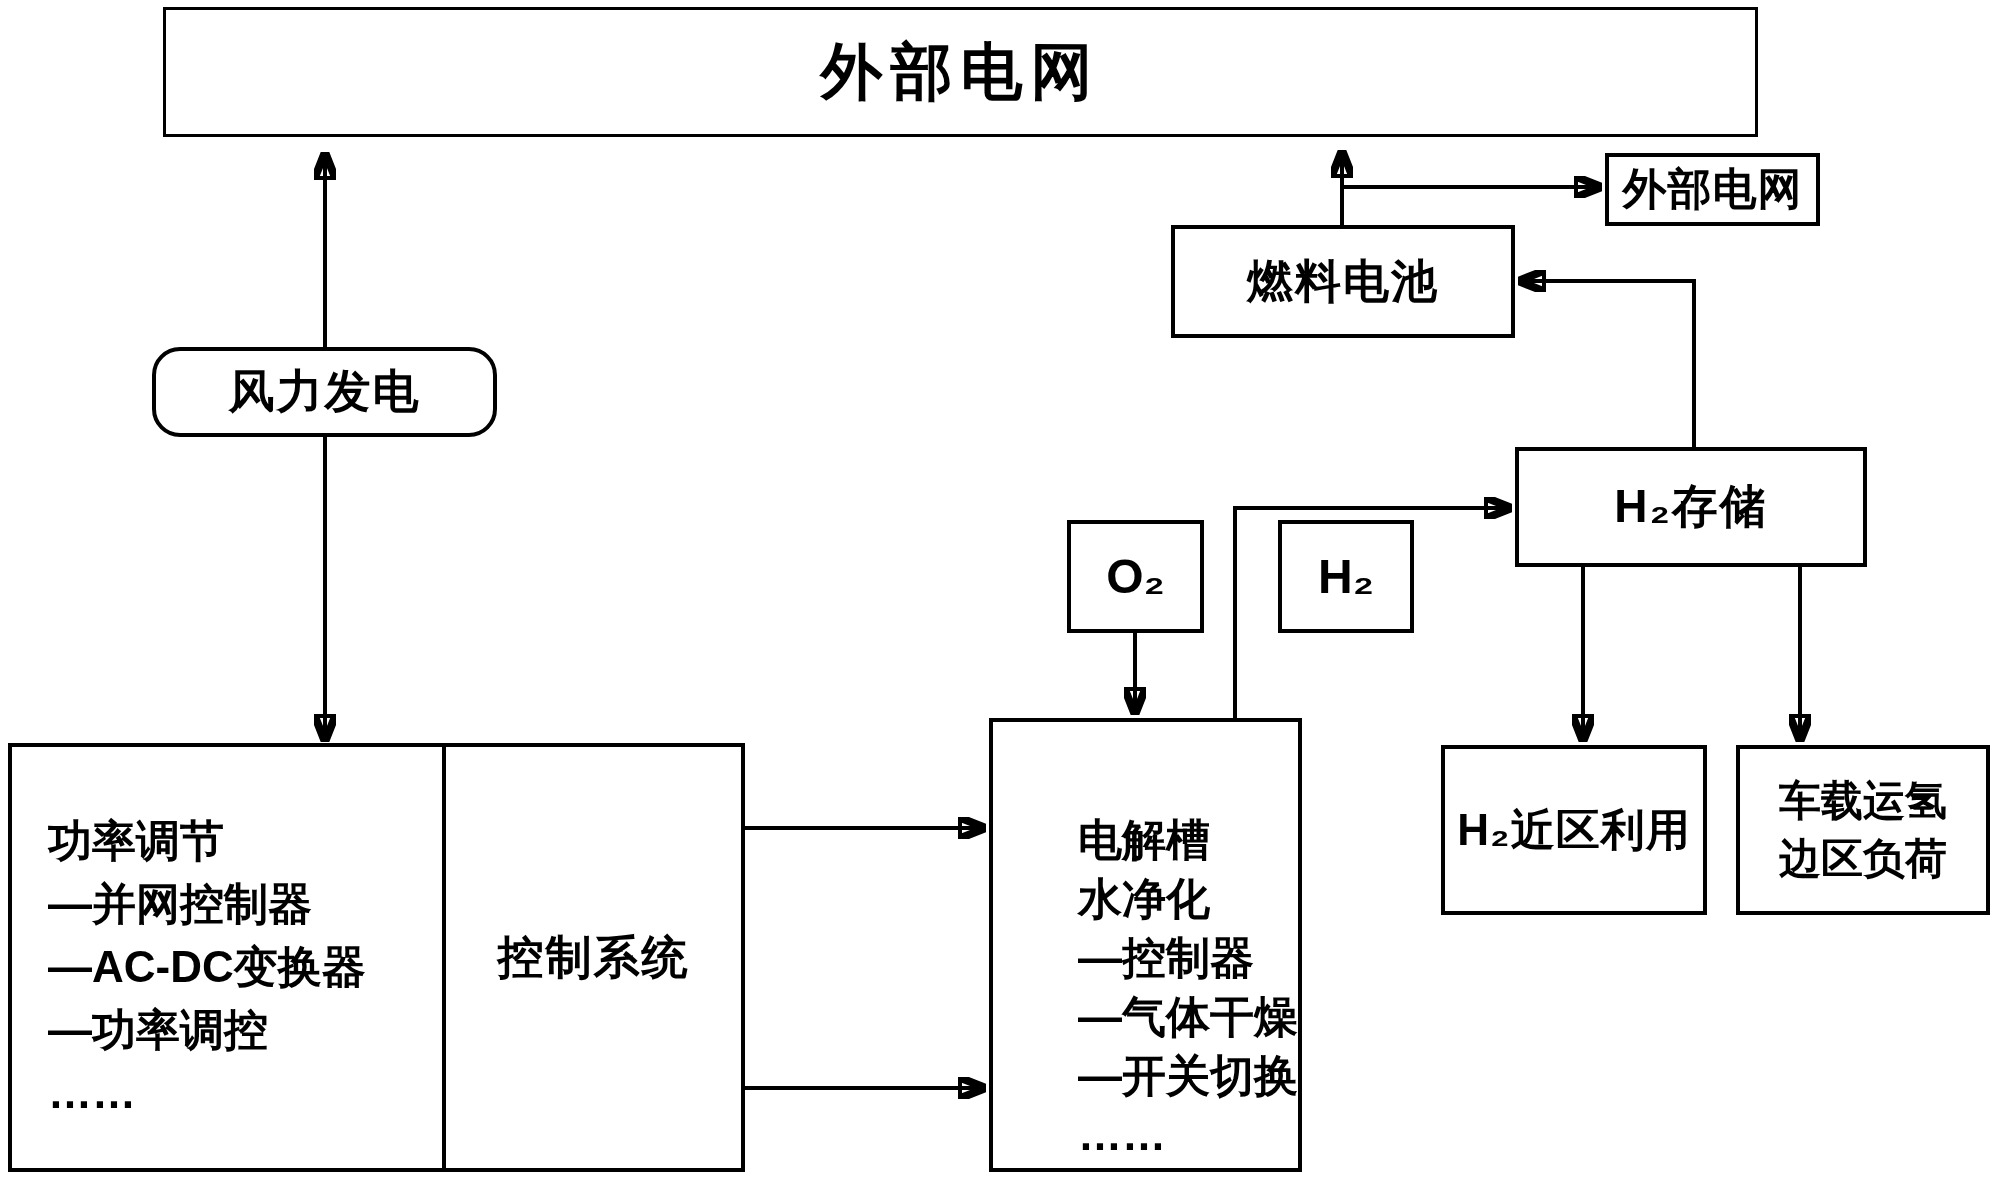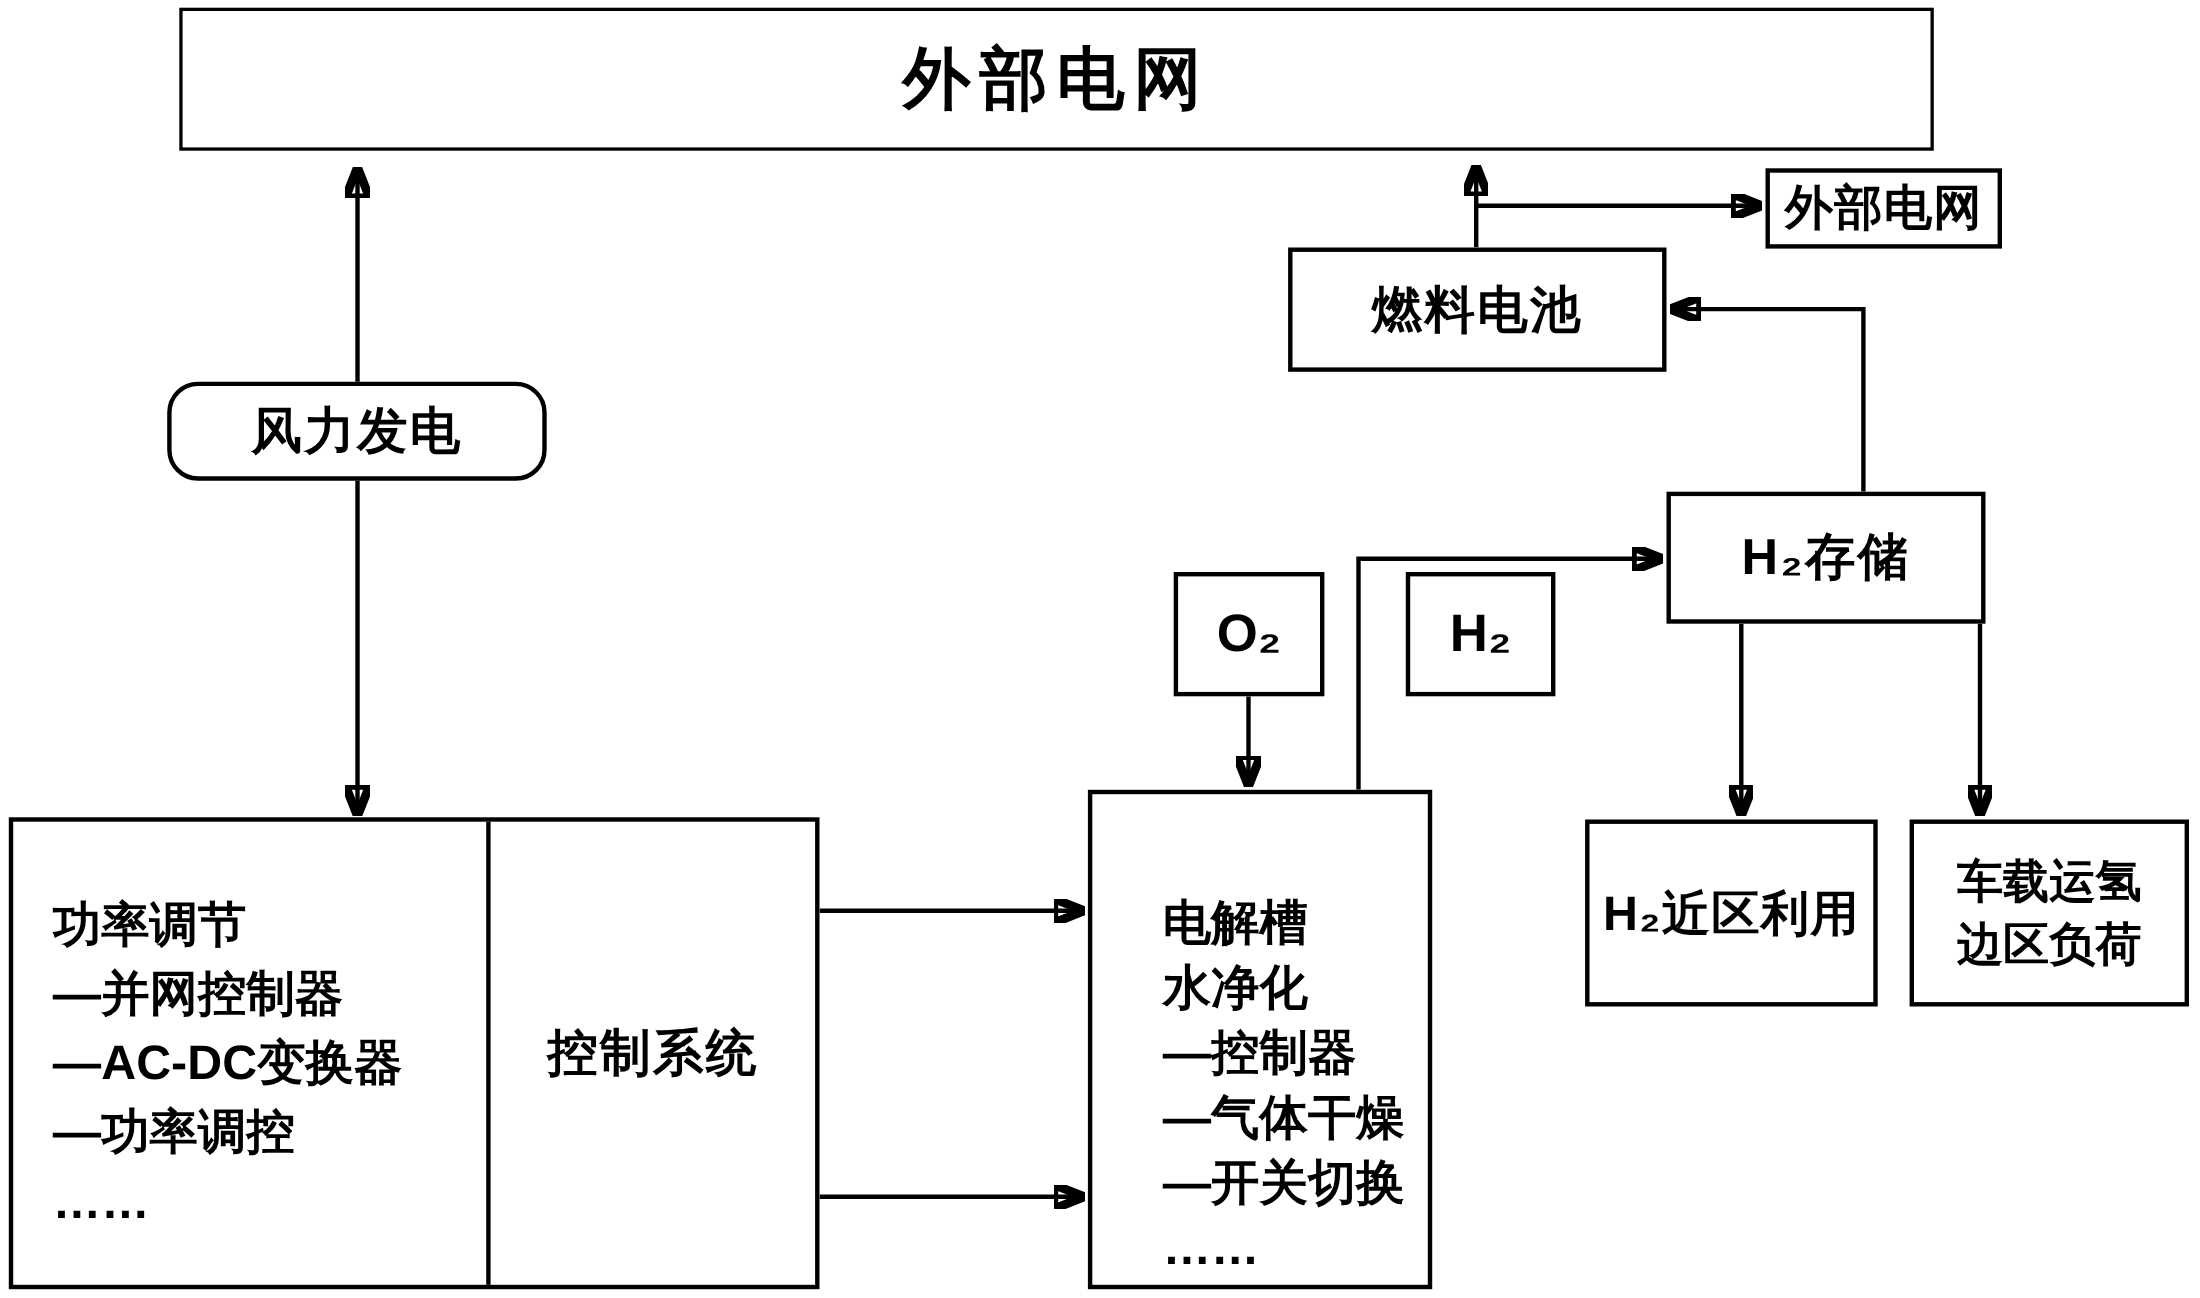--- a/index.html
+++ b/index.html
@@ -72,21 +72,21 @@
   }
   .list-block {
     white-space: pre-line;
     font-size: 44px;
     line-height: 63px;
     font-weight: bold;
     text-align: left;
   }
   .electro-pad {
     align-items: flex-start;
-    justify-content: center;
+    justify-content: flex-end;
     padding: 88px 0 0 43px;
   }
   .electro-pad .list-block { line-height: 59px; }
 </style>
 </head>
 <body>
 
 <div id="stage">
 
   <svg id="edges" viewBox="0 0 2000 1180">
@@ -139,21 +139,21 @@
   </div>
 
   <div class="box label-gas" style="left:1067px; top:520px; width:137px; height:113px;">
     <span>O₂</span>
   </div>
 
   <div class="box label-gas" style="left:1278px; top:520px; width:136px; height:113px;">
     <span>H₂</span>
   </div>
 
-  <div class="box label-lg" style="left:1515px; top:447px; width:290px; height:120px;">
+  <div class="box label-lg" style="left:1515px; top:447px; width:352px; height:120px;">
     <span>H₂存储</span>
   </div>
 
   <div class="box label-lg" style="left:1171px; top:225px; width:344px; height:113px;">
     <span>燃料电池</span>
   </div>
 
   <div class="box label-md" style="left:1605px; top:153px; width:215px; height:73px;">
     <span>外部电网</span>
   </div>

